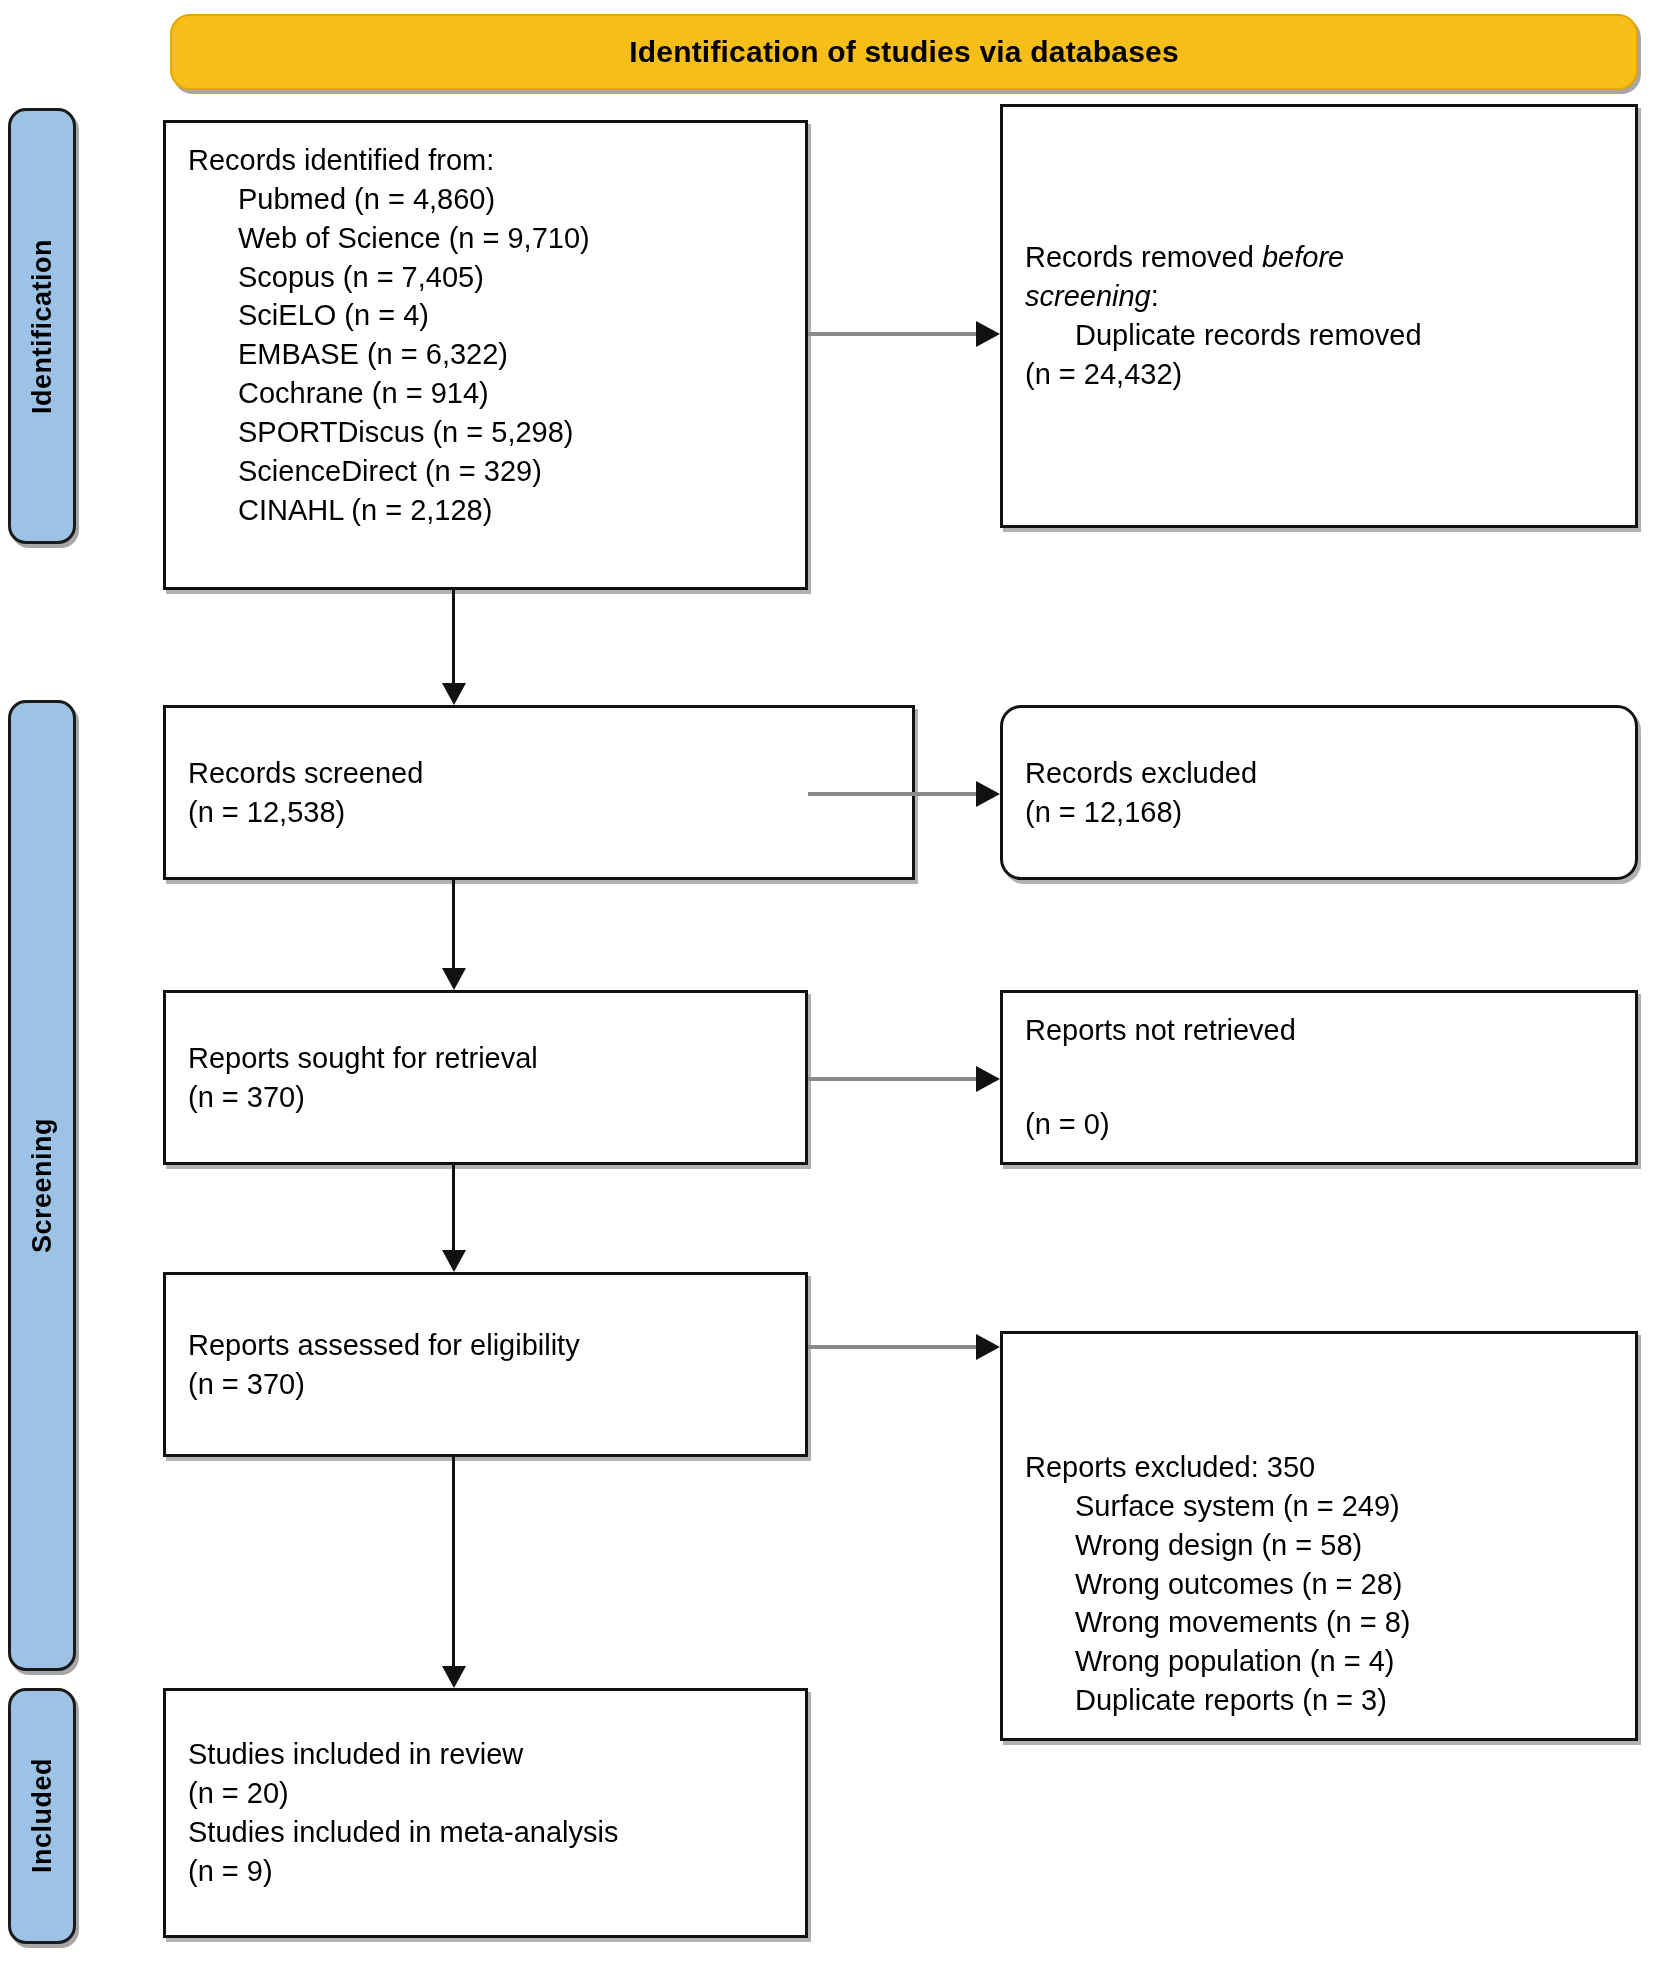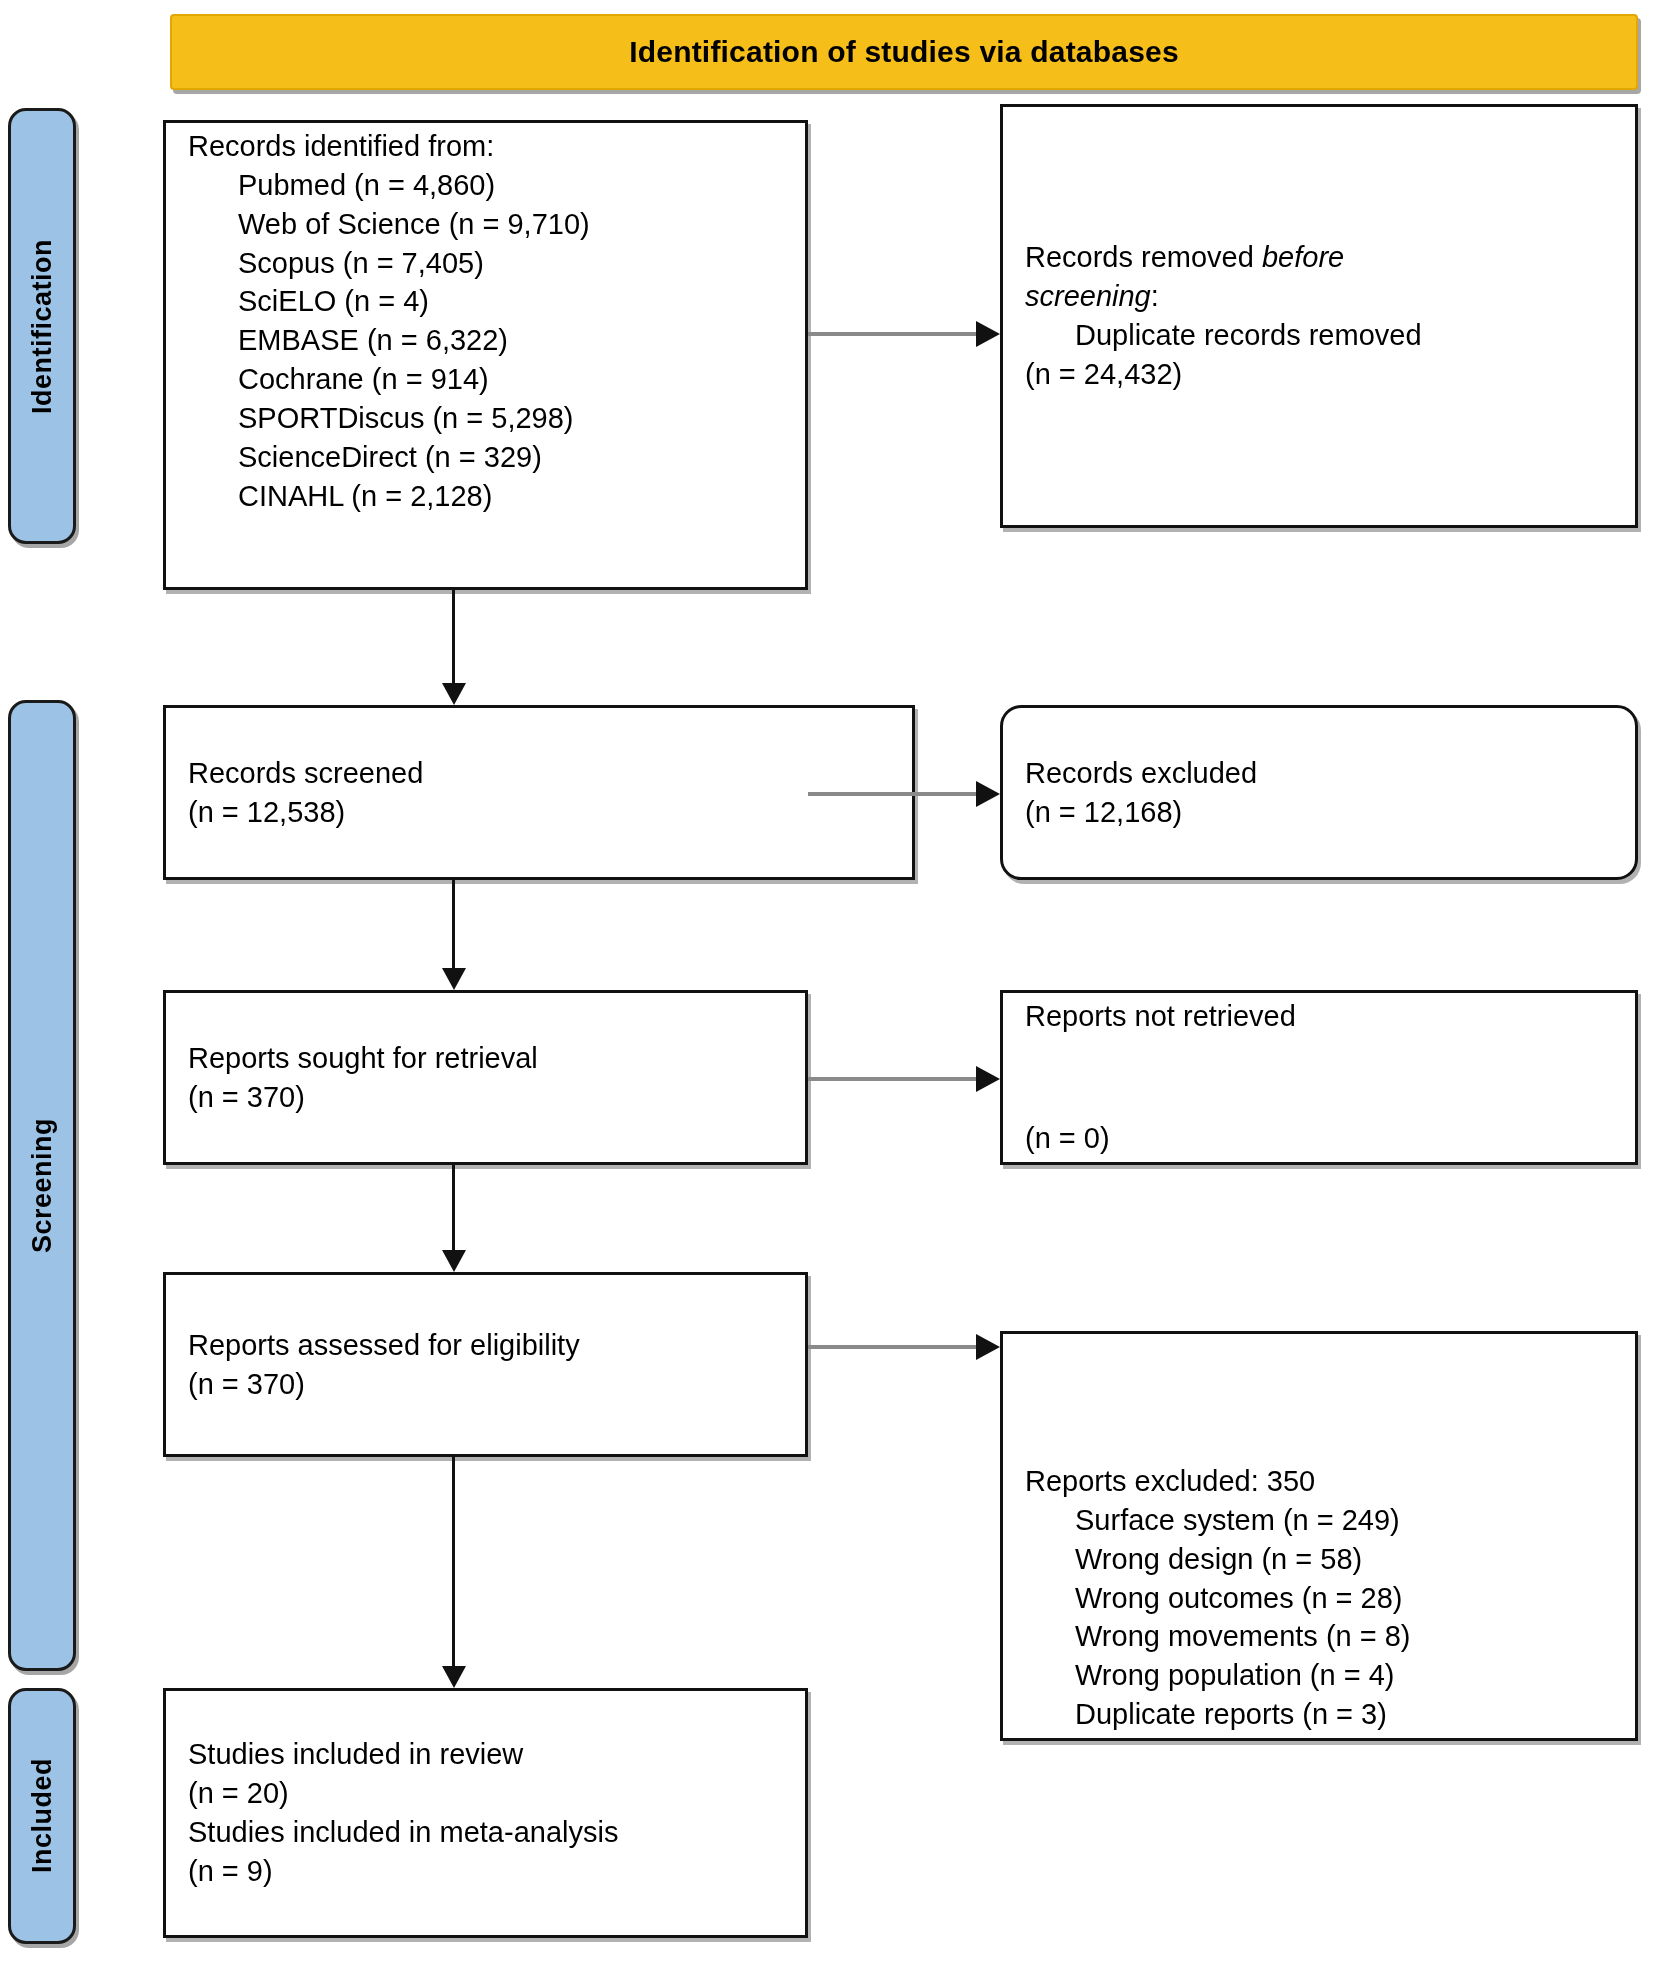--- a/index.html
+++ b/index.html
@@ -21,21 +21,21 @@
 
   
   .banner {
     position: absolute;
     left: 170px;
     top: 14px;
     width: 1464px;
     height: 72px;
     background: #F5BE18;
     border: 2px solid #E0A800;
-    border-radius: 4px;
+    border-radius: 20px;
     box-shadow: 3px 4px 0 rgba(0,0,0,0.35);
     display: flex;
     align-items: center;
     justify-content: center;
     font-weight: bold;
     font-size: 30px;
     letter-spacing: 0.2px;
     color: #000;
   }
 
@@ -62,21 +62,21 @@
   #rail-screening      { left: 8px;  top: 700px;  width: 62px;  height: 965px; }
   #rail-included       { left: 8px;  top: 1688px; width: 62px;  height: 250px; }
 
   
   .box {
     position: absolute;
     background: #ffffff;
     border: 3px solid #111111;
     box-shadow: 3px 4px 0 rgba(0,0,0,0.30);
     box-sizing: border-box;
-    padding: 4px 22px;
+    padding: 18px 22px;
     font-size: 29px;
     line-height: 1.34;
   }
   .box .line { white-space: pre; }
   .box .indent { padding-left: 50px; }
   .ital { font-style: italic; }
 
   .vcenter {
     display: flex;
     flex-direction: column;

